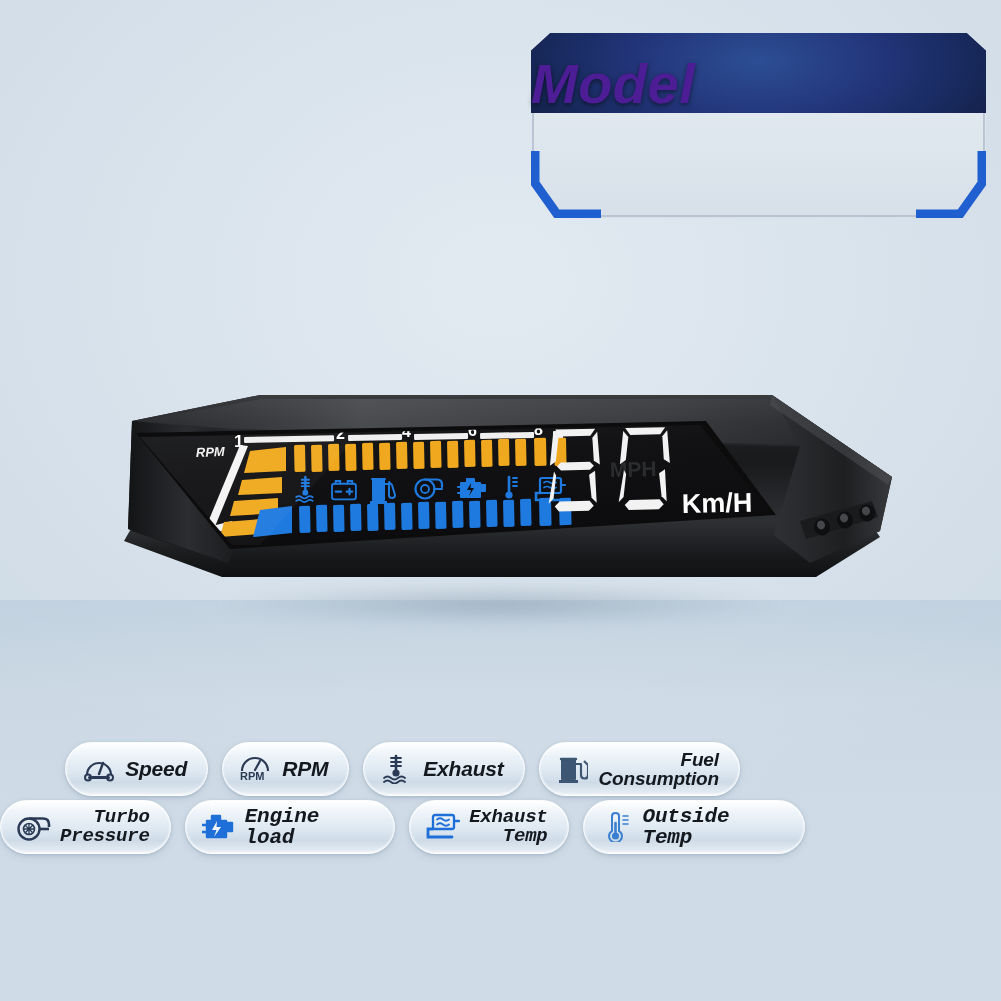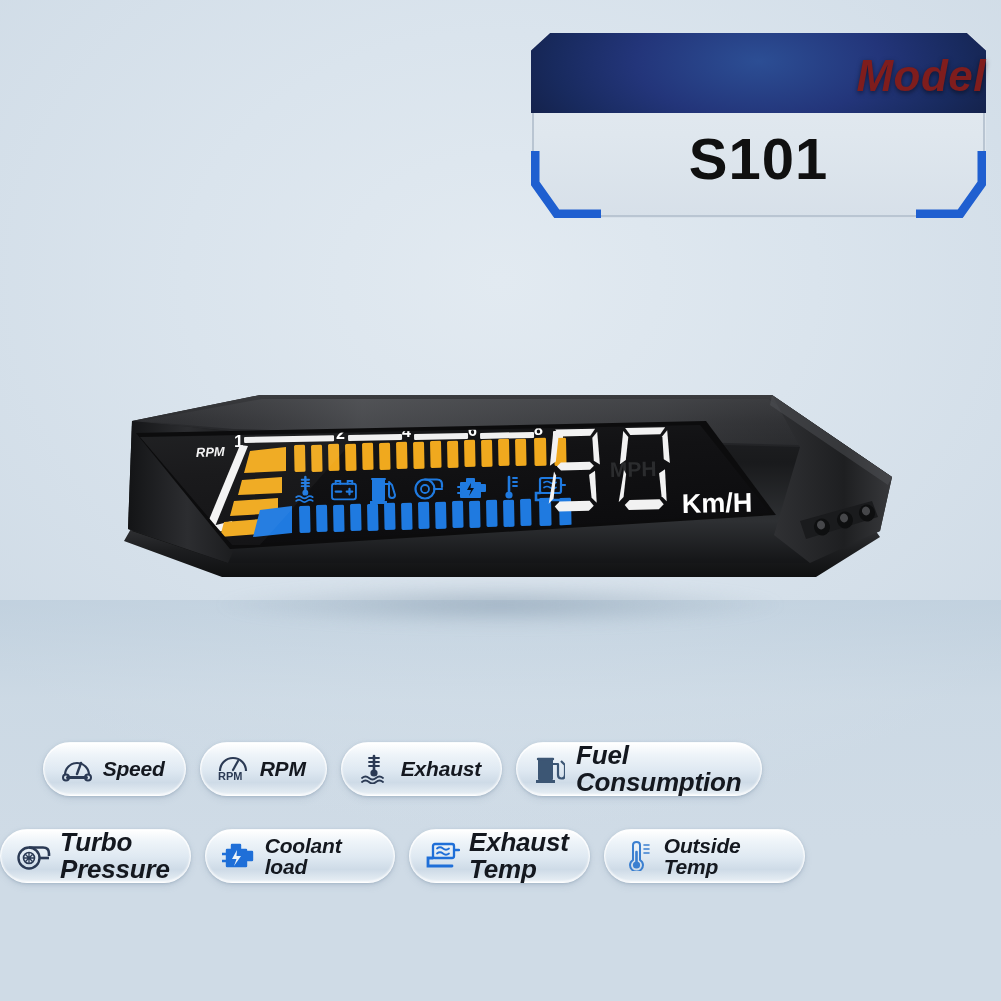--- a/index.html
+++ b/index.html
@@ -50,23 +50,23 @@
     width: 100%;
     height: 80px;
     background:
       radial-gradient(ellipse 60% 160% at 50% 35%, #2c4e94 0%, #23357a 45%, #182a5e 75%, #131f44 100%);
     clip-path: polygon(4.2% 0, 95.8% 0, 100% 22%, 100% 100%, 0 100%, 0 22%);
   }
   .badge-header-text {
     position: absolute;
     width: 100%;
     top: 18px;
-    text-align: right;
-    color: #7f1d1d;
-    font-size: 44px;
+    text-align: left;
+    color: #4c1d95;
+    font-size: 56px;
     font-style: italic;
     font-weight: bold;
     letter-spacing: .5px;
     text-shadow: 0 2px 5px rgba(0,0,0,.5);
   }
   .badge-body-text {
     position: absolute;
     width: 100%;
     top: 92px;
     text-align: center;
@@ -108,21 +108,21 @@
     left: 0;
     top: 742px;
     width: 805px;
   }
   .pill-row {
     display: flex;
     justify-content: center;
     align-items: center;
     gap: 14px;
   }
-  .pill-row.row2 { margin-top: 33px; }
+  .pill-row.row2 { margin-top: 4px; font-family: Liberation Mono, monospace; }
   .pill {
     position: relative;
     display: flex;
     align-items: center;
     gap: 9px;
     height: 54px;
     padding: 0 20px 0 16px;
     border-radius: 28px;
     background:
       linear-gradient(180deg, #ffffff 0%, #eef4f9 22%, #dfe9f2 52%, #cedbe7 76%, #e8eff5 100%);
@@ -136,21 +136,21 @@
   }
   .pill-label {
     font-size: 21px;
     font-style: italic;
     font-weight: bold;
     color: #14181f;
     line-height: 1.02;
     white-space: pre-line;
     letter-spacing: -.2px;
   }
-  .pill-label.two-line { font-size: 26px; text-align: left; }
+  .pill-label.two-line { font-size: 19px; text-align: right; }
   .pill-icon {
     flex: 0 0 auto;
     display: flex;
     align-items: center;
     justify-content: center;
     width: 34px;
     height: 34px;
   }
   .pill-icon svg { display: block; }
 </style>
@@ -168,21 +168,20 @@
     <svg width="455" height="185" viewBox="0 0 455 185">
       <path d="M20,2 L435,2 L453,18 L453,148 L432,183 L23,183 L2,148 L2,18 Z" fill="none" stroke="#b9c5d2" stroke-width="2"></path>
 
       <path d="M4,118 L4,150 L26,181 L70,181" fill="none" stroke="#1f5fd0" stroke-width="9" stroke-linecap="butt"></path>
       <path d="M451,118 L451,150 L429,181 L385,181" fill="none" stroke="#1f5fd0" stroke-width="9" stroke-linecap="butt"></path>
     </svg>
   </div>
 
   <div class="badge-header"></div>
   <div class="badge-header-text">Model</div>
-  <div class="badge-body-text">S101</div>
 </div>
 
 <div id="device-shadow"></div>
 <div id="device">
   <svg width="800" height="240" viewBox="0 0 800 240">
     <defs>
       <linearGradient id="bodyTop" x1="0" y1="0" x2="0" y2="1">
         <stop offset="0%" stop-color="#3a3b3e"></stop>
         <stop offset="35%" stop-color="#2a2b2e"></stop>
         <stop offset="100%" stop-color="#1a1b1d"></stop>
@@ -491,21 +490,21 @@
     </div>
 
     <div class="pill">
       <span class="pill-icon">
         <svg width="34" height="28" viewBox="0 0 34 28">
           <path d="M5,8 L5,24 L24,24 L24,18 L30,18 L30,10 L24,10 L24,8 L18,8 L18,3 L10,3 L10,8 Z" fill="#1f6fd8" stroke="#1f6fd8" stroke-width="2.4" stroke-linejoin="round"></path>
           <path d="M15,8 L10,17 L14.5,17 L12,24 L19,14 L14.5,14 Z" fill="#eef4f9"></path>
           <path d="M0,12 L5,12 M0,19 L5,19" stroke="#1f6fd8" stroke-width="2.4" stroke-linecap="round"></path>
         </svg>
       </span>
-      <span class="pill-label">Coolant load</span>
+      <span class="pill-label">Engine load</span>
     </div>
 
     <div class="pill">
       <span class="pill-icon">
         <svg width="34" height="30" viewBox="0 0 34 30">
           <g stroke="#1f6fd8" fill="none" stroke-width="2.3" stroke-linecap="round">
             <rect x="7" y="3" width="21" height="14" rx="2"></rect>
             <path d="M11,7.5 q3,-2.5 6,0 t6,0" stroke-width="1.8"></path>
             <path d="M11,12.5 q3,-2.5 6,0 t6,0" stroke-width="1.8"></path>
             <path d="M7,17 L2,17 L2,25 L26,25" stroke-width="2.8"></path>

